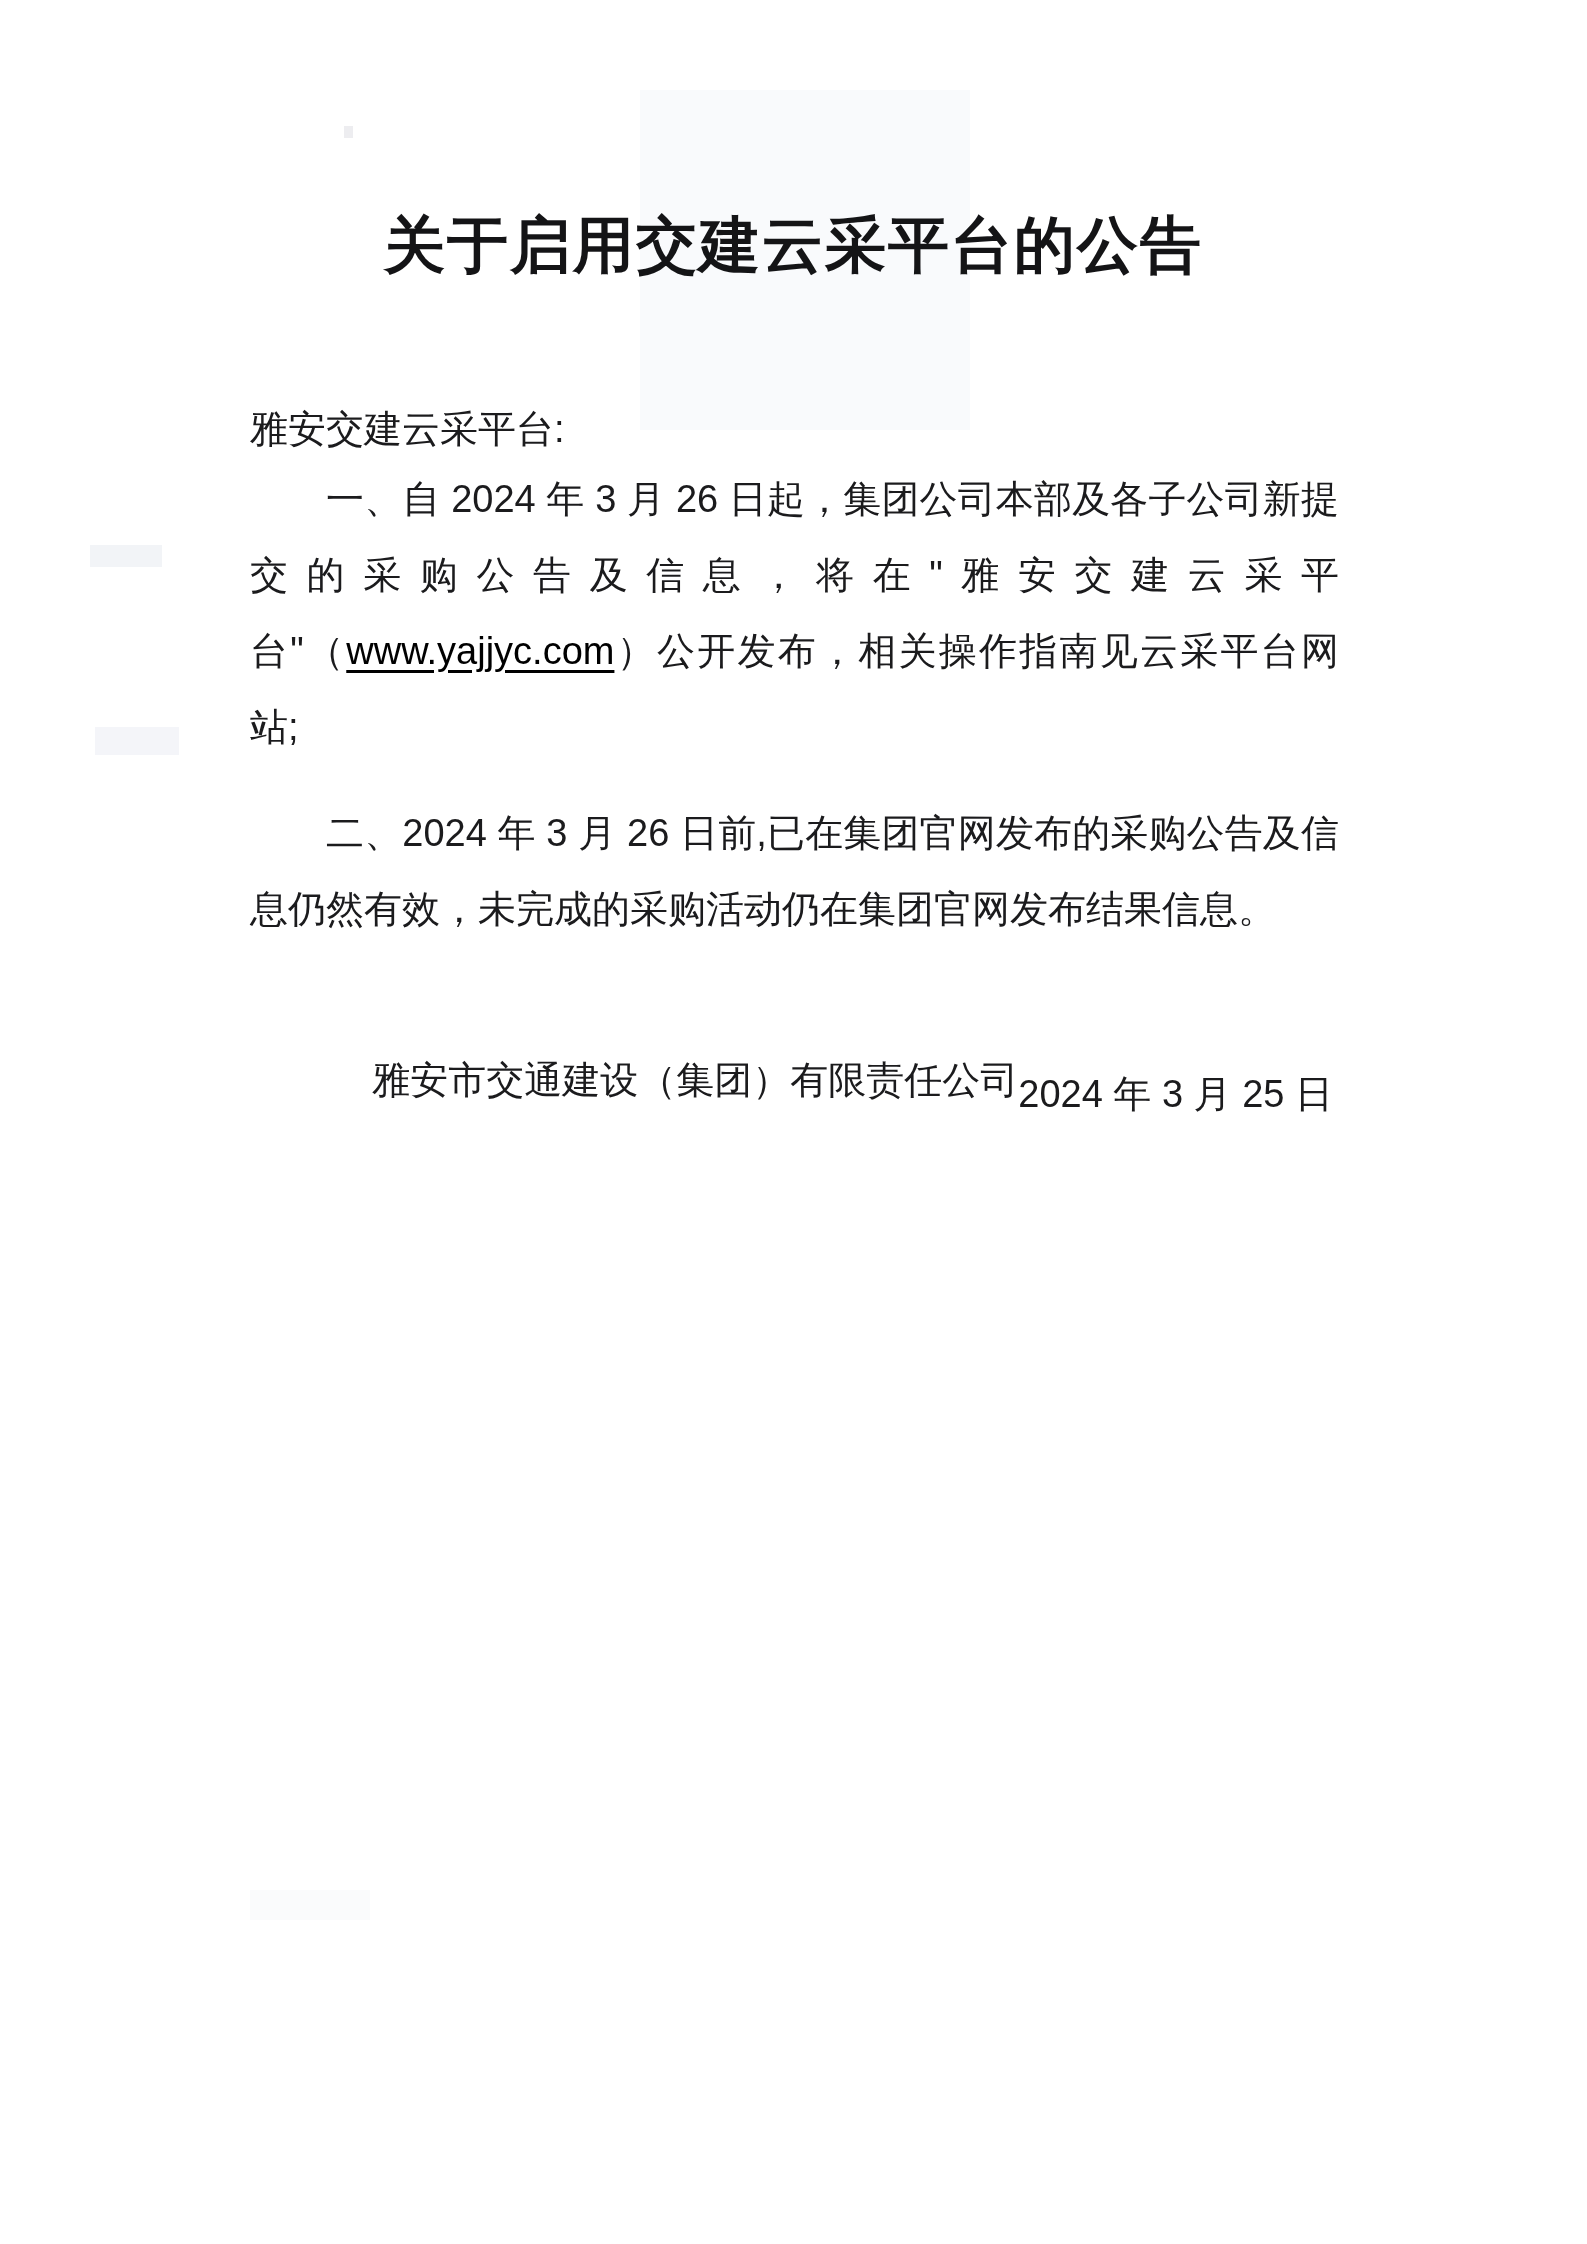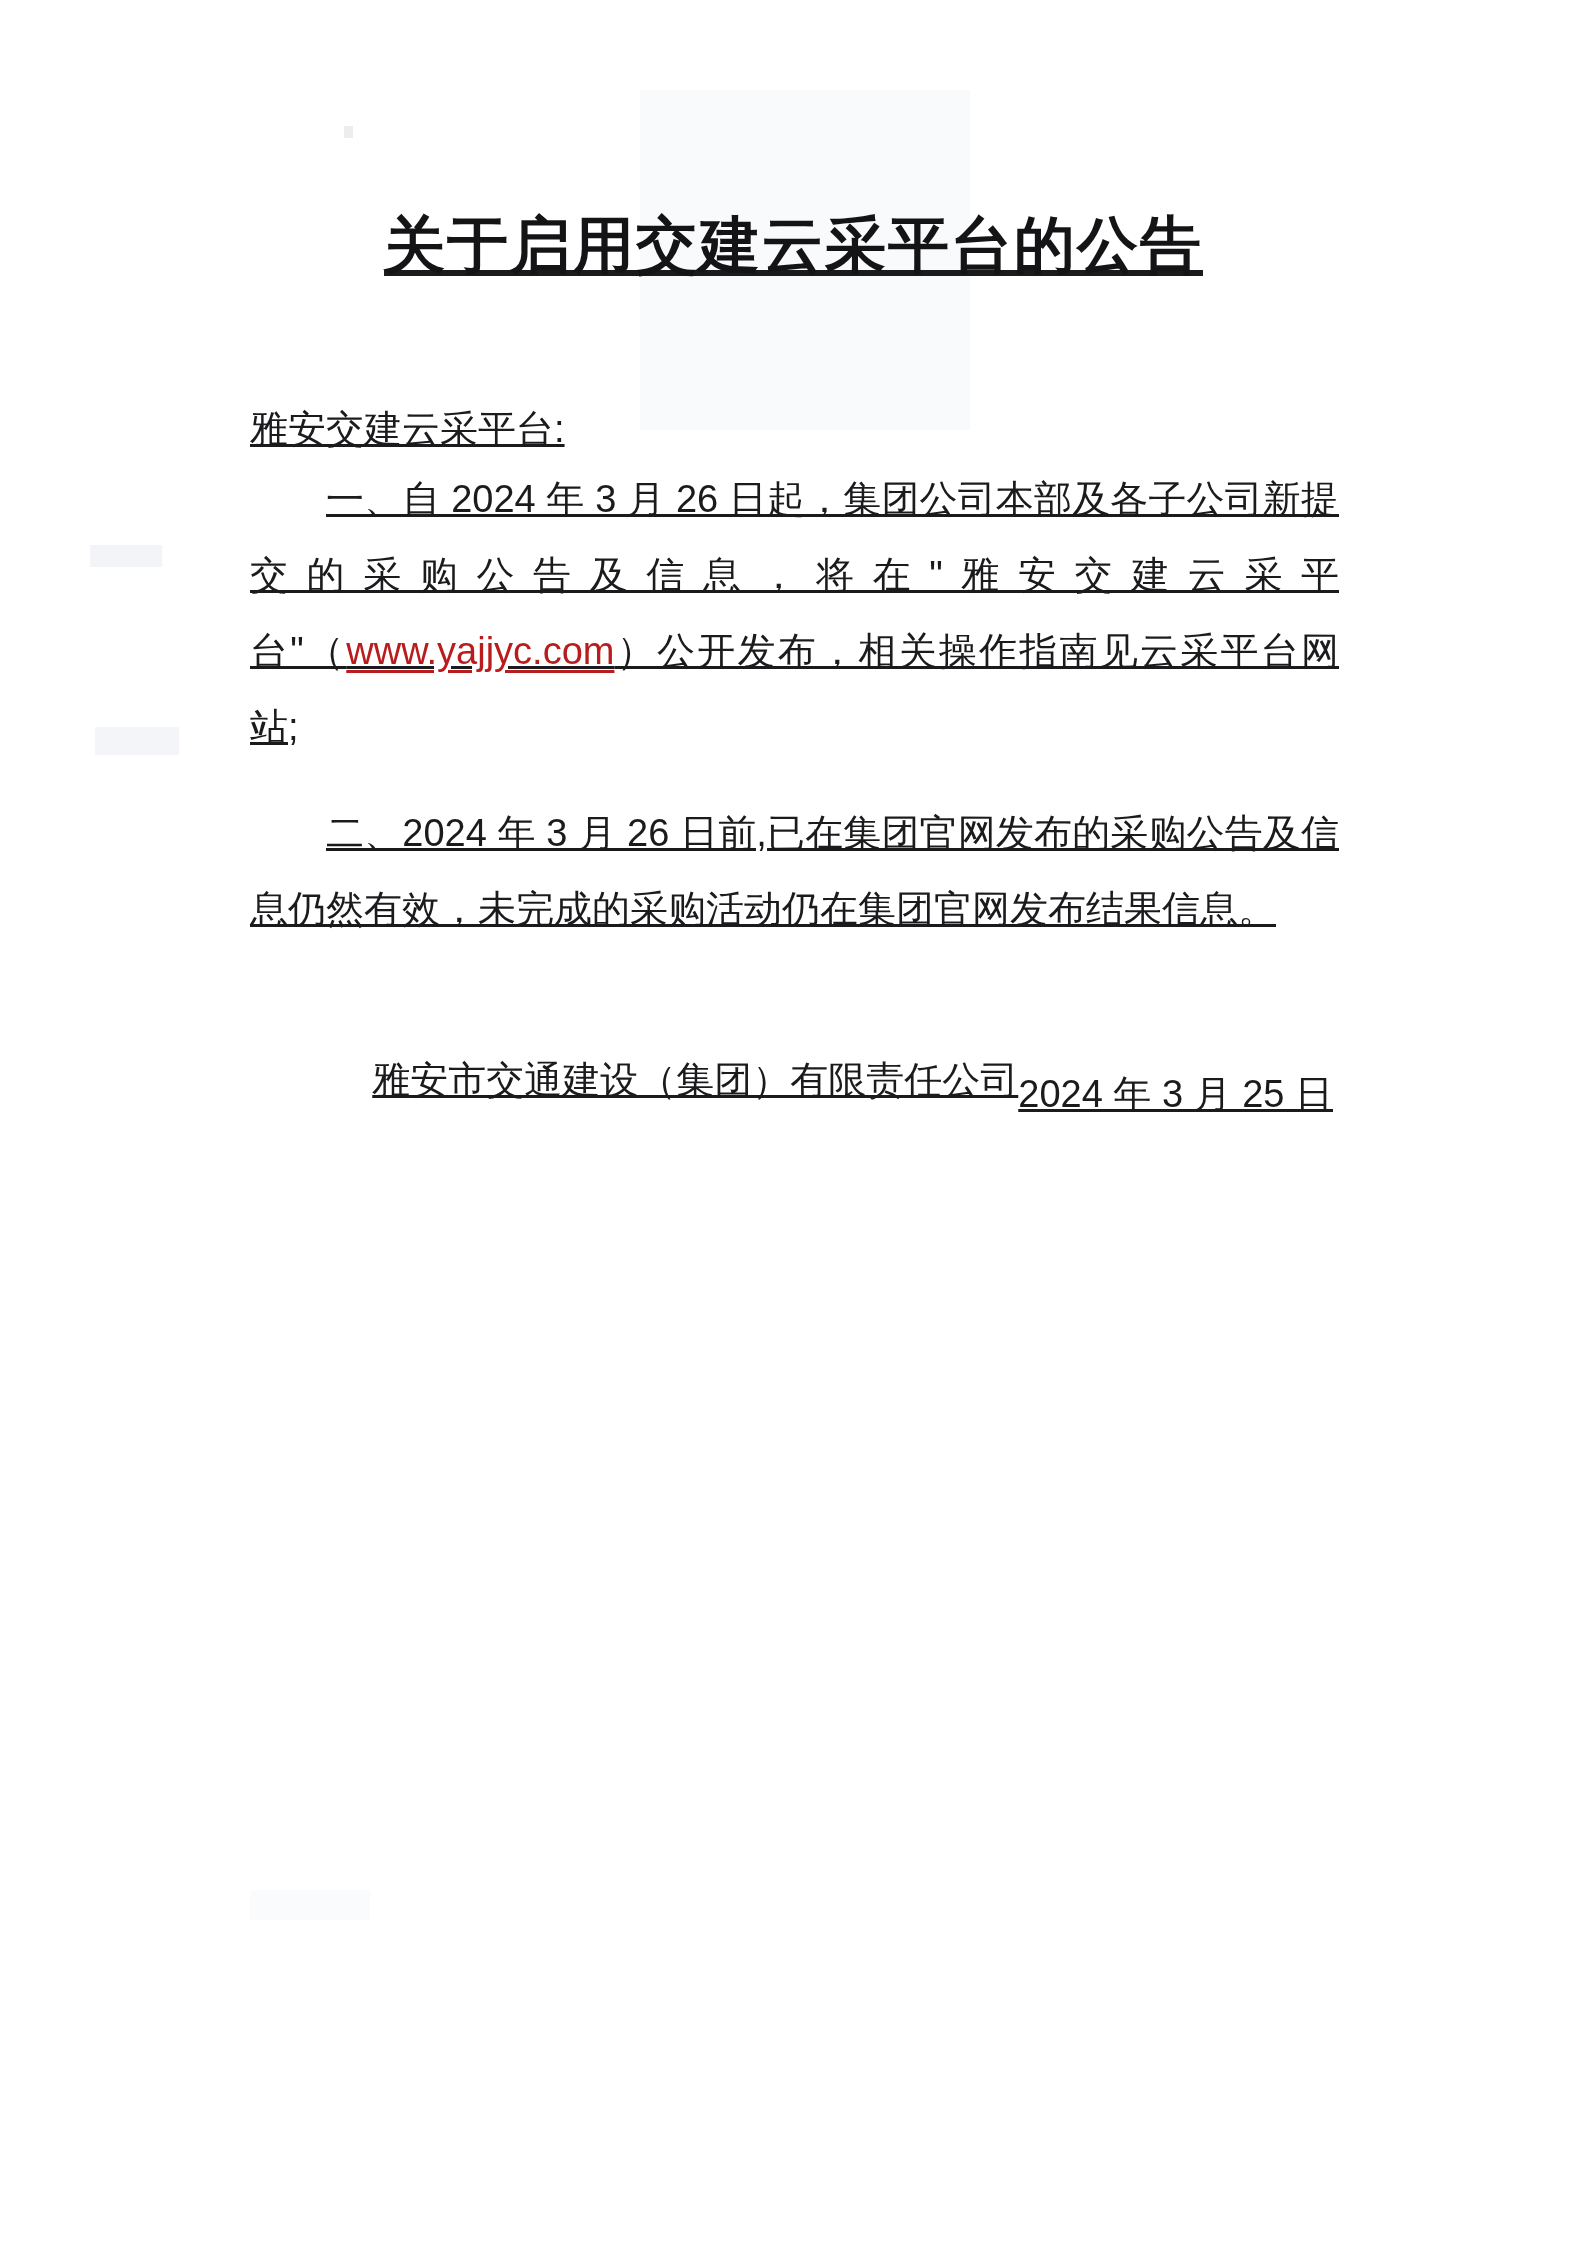--- a/index.html
+++ b/index.html
@@ -12,21 +12,20 @@
     background: #ffffff;
     font-family: "Liberation Sans", sans-serif;
     color: #1b1b1d;
     overflow: hidden;
   }
   .page {
     position: relative;
     width: 1587px;
     height: 1656px;
     background: #ffffff;
-    text-decoration: underline;
   }
   
   .artifact {
     position: absolute;
     z-index: 0;
     pointer-events: none;
   }
   .artifact-1 { left: 640px; top: 90px;  width: 330px; height: 340px; background: #f5f7fa; opacity: .6; }
   .artifact-2 { left: 90px;  top: 545px; width: 72px;  height: 22px;  background: #eff1f5; opacity: .8; }
   .artifact-3 { left: 95px;  top: 727px; width: 84px;  height: 28px;  background: #f1f3f7; opacity: .8; }
@@ -57,21 +56,21 @@
   .para {
     margin: 0;
     font-size: 38px;
     line-height: 76px;
     text-align: justify;
     text-indent: 76px; 
   }
   .para-1 { margin-top: 10px; }
   .para-2 { margin-top: 30px; }
   .url-link {
-    color: #b91c1c;
+    color: #000000;
     text-decoration: underline;
     text-underline-offset: 6px;
   }
   .signature {
     margin-top: 95px;
     display: flex;
     flex-direction: column;
     align-items: flex-end;
   }
   .signature-inner {

